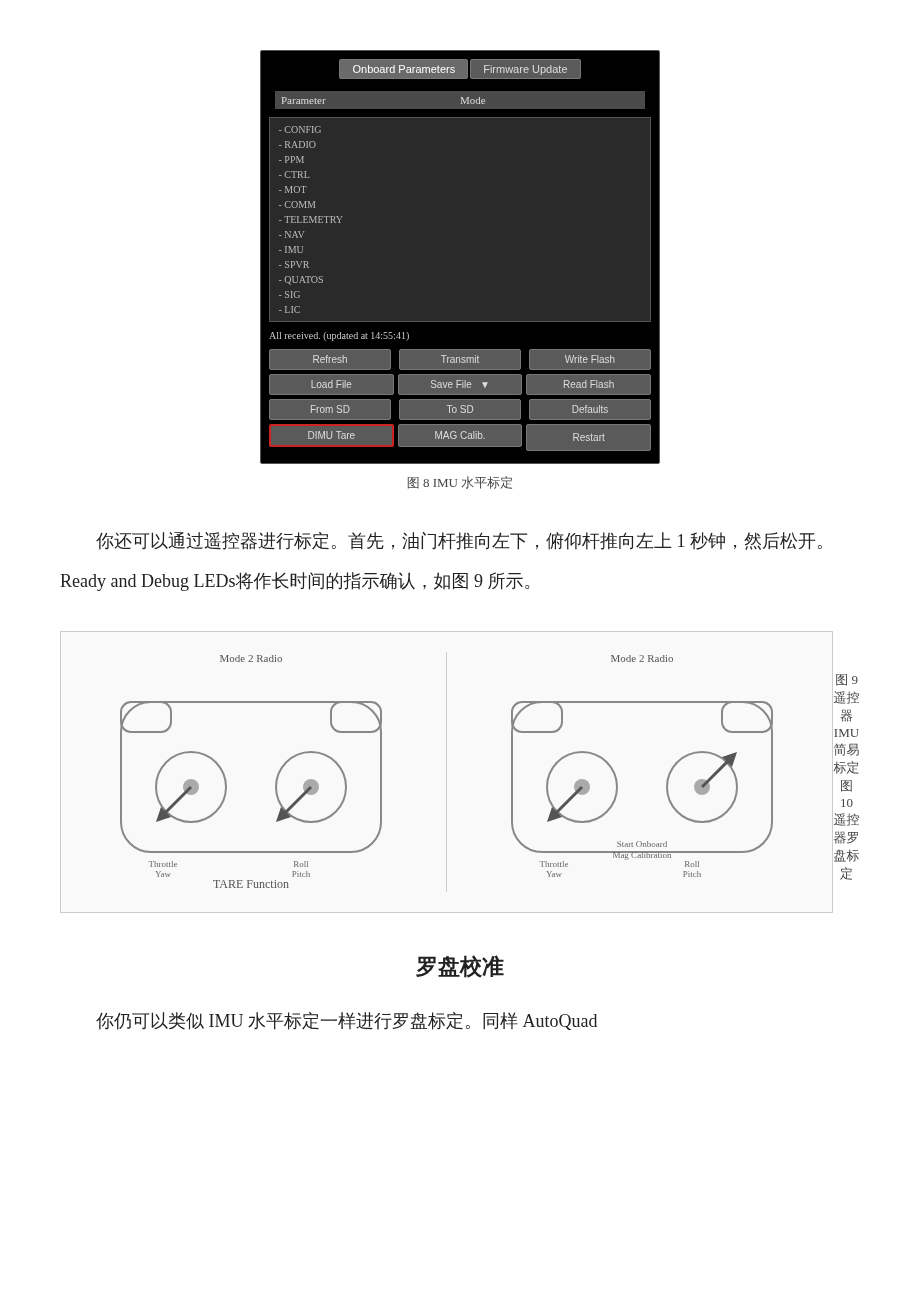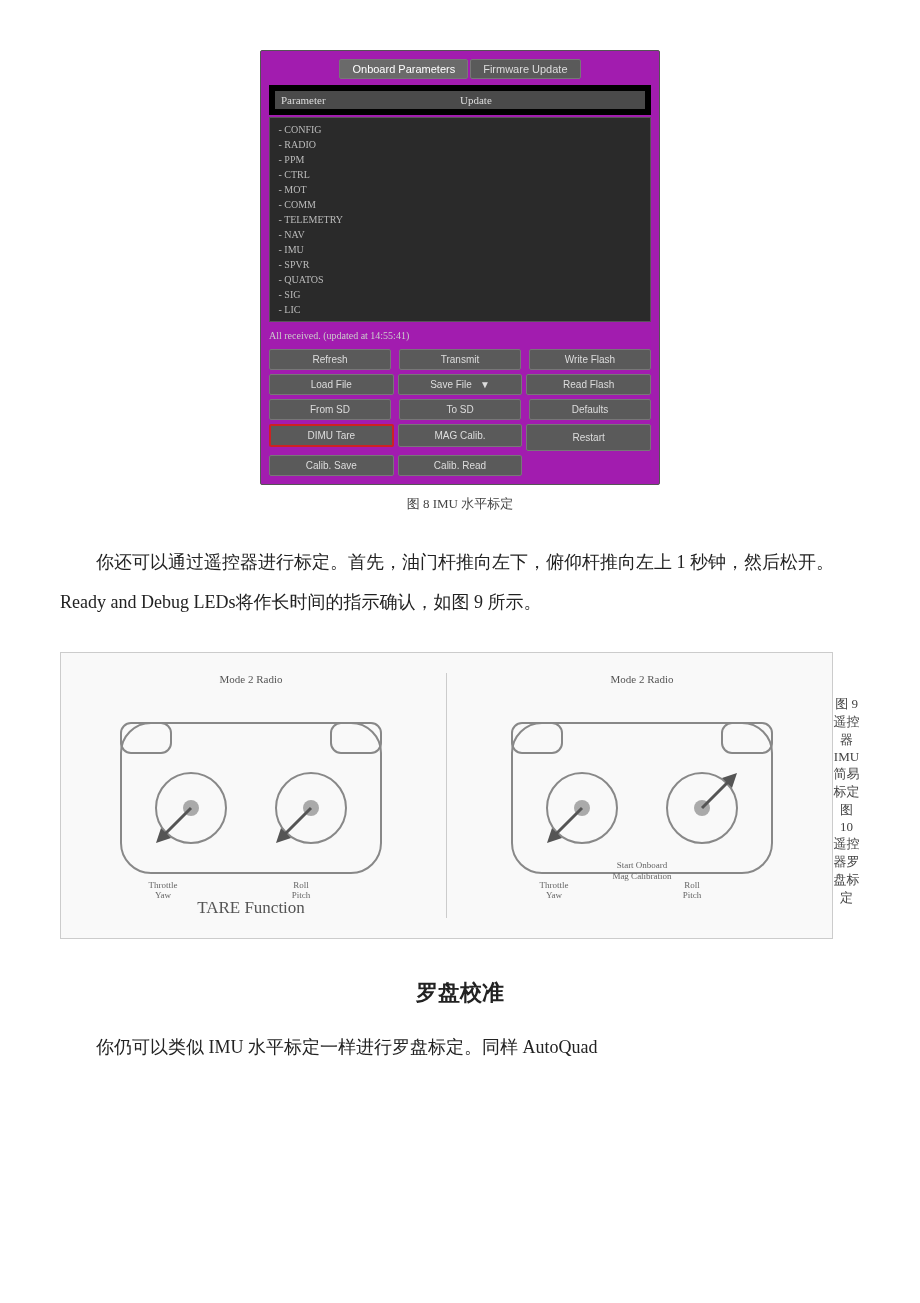--- a/index.html
+++ b/index.html
@@ -14,21 +14,21 @@
 
     
     .figure-8-container {
       display: flex;
       flex-direction: column;
       align-items: center;
       margin: 20px 0 30px 0;
     }
 
     .param-panel {
-      background: #a21caf;
+      background: #000000;
       border: 1px solid #555;
       width: 400px;
       padding: 8px;
       border-radius: 2px;
     }
 
     .tabs-row {
       display: flex;
       justify-content: center;
       margin-bottom: 6px;
@@ -189,21 +189,21 @@
 <div class="figure-8-container">
   <div class="param-panel">
 
     <div class="tabs-row">
       <button class="tab-btn active">Onboard Parameters</button>
       <button class="tab-btn">Firmware Update</button>
     </div>
 
     <div class="param-table-header">
       <span>Parameter</span>
-      <span>Update</span>
+      <span>Mode</span>
     </div>
 
     <div class="param-list">
       <div class="param-item">&nbsp;- CONFIG</div>
       <div class="param-item">&nbsp;- RADIO</div>
       <div class="param-item">&nbsp;- PPM</div>
       <div class="param-item">&nbsp;- CTRL</div>
       <div class="param-item">&nbsp;- MOT</div>
       <div class="param-item">&nbsp;- COMM</div>
       <div class="param-item">&nbsp;- TELEMETRY</div>
@@ -237,25 +237,20 @@
       <button class="ctrl-btn">To SD</button>
       <button class="ctrl-btn">Defaults</button>
     </div>
 
     <div style="display:grid; grid-template-columns:1fr 1fr 1fr; gap:4px; margin-bottom:4px;">
       <button class="ctrl-btn red-outline">DIMU Tare</button>
       <button class="ctrl-btn">MAG Calib.</button>
       <button class="ctrl-btn" style="grid-column:3; grid-row:1 / span 2;">Restart</button>
     </div>
 
-    <div style="display:grid; grid-template-columns:1fr 1fr 1fr; gap:4px;">
-      <button class="ctrl-btn">Calib. Save</button>
-      <button class="ctrl-btn">Calib. Read</button>
-      <div></div>
-    </div>
   </div>
   <div class="figure-caption">图 8   IMU 水平标定</div>
 </div>
 
 <div class="paragraph">
   <span>你还可以通过遥控器进行标定。首先，油门杆推向左下，俯仰杆推向左上 1 秒钟，然后松开。 Ready and Debug LEDs将作长时间的指示确认，如图 9 所示。</span>
 </div>
 
 <div class="figure-9-container">
   <div class="figure-9-images">
@@ -279,21 +274,21 @@
         <circle cx="210" cy="115" r="8" fill="#aaa"></circle>
 
         <line x1="210" y1="115" x2="182" y2="143" stroke="#555" stroke-width="3"></line>
         <polygon points="175,150 180,135 190,145" fill="#555"></polygon>
 
         <text x="62" y="195" font-size="9" fill="#666" text-anchor="middle">Throttle</text>
         <text x="62" y="205" font-size="9" fill="#666" text-anchor="middle">Yaw</text>
         <text x="200" y="195" font-size="9" fill="#666" text-anchor="middle">Roll</text>
         <text x="200" y="205" font-size="9" fill="#666" text-anchor="middle">Pitch</text>
       </svg>
-      <div style="font-size:17px;color:#555;margin-top:-5px;">TARE Function</div>
+      <div style="font-size:12px;color:#555;margin-top:-5px;">TARE Function</div>
     </div>
 
     <div style="width:1px; background:#ccc; margin:0 5px;"></div>
 
     <div class="radio-diagram">
       <div class="radio-label">Mode 2 Radio</div>
       <svg width="300" height="210" viewBox="0 0 300 210">
 
         <rect x="20" y="30" width="260" height="150" rx="30" ry="30" fill="none" stroke="#888" stroke-width="2"></rect>
 

